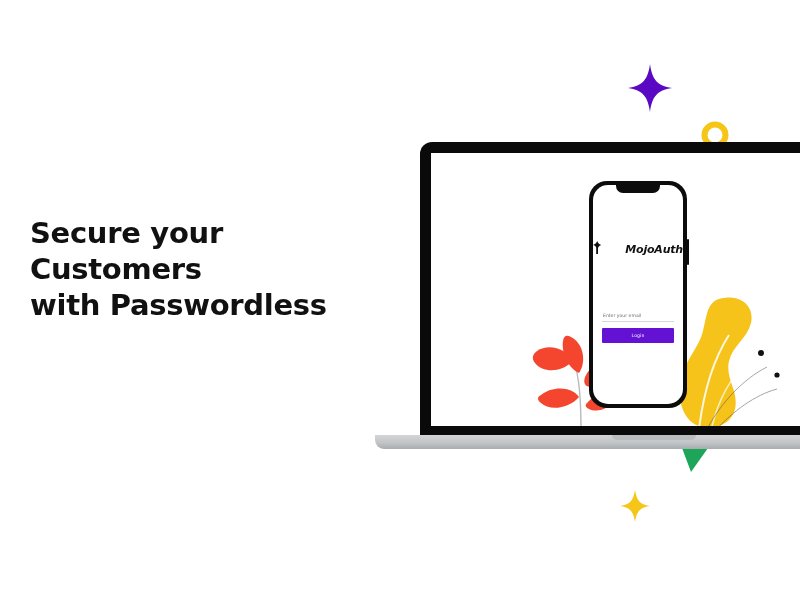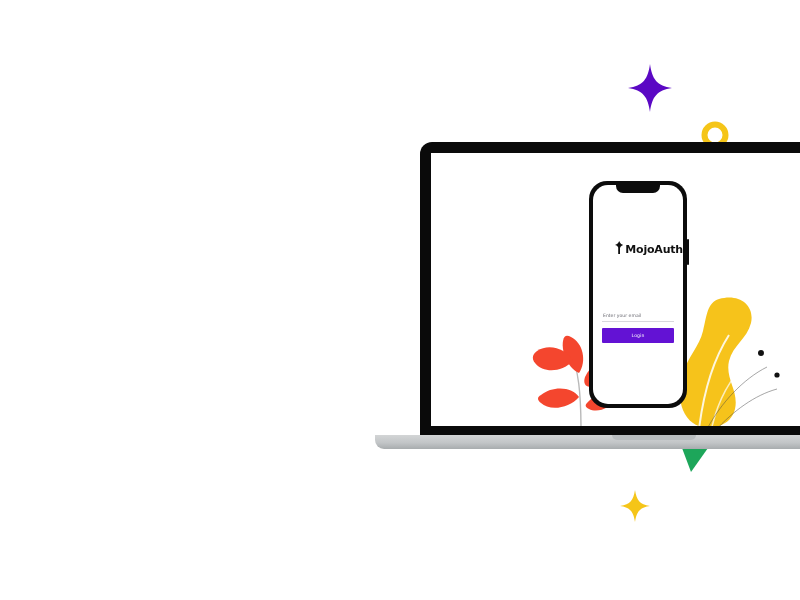--- a/index.html
+++ b/index.html
@@ -140,22 +140,23 @@
     background: #0c0c0c;
     border-radius: 0 0 7px 7px;
   }
   .brand {
     position: absolute;
     left: 0;
     right: 0;
     top: 56px;
     display: flex;
     align-items: center;
-    justify-content: flex-end;
+    justify-content: space-between;
     gap: 1px;
+    font-style: italic;
   }
   .brand-mark { width: 9px; height: 13px; margin-bottom: 3px; }
   .brand-text {
     font-family: "DejaVu Sans", "Liberation Sans", sans-serif;
     font-size: 11px;
     font-weight: bold;
     color: #101010;
     letter-spacing: -0.2px;
   }
   .login-form {
@@ -191,20 +192,22 @@
     padding: 5px 0;
     cursor: pointer;
   }
 </style>
 </head>
 <body>
 
 <div id="stage">
 
   <div class="copy">
+    <h1 class="headline">Secure your Customers
+with Passwordless</h1>
   </div>
 
   <svg class="deco sparkle-purple" viewBox="0 0 44 48">
     <path d="M22 0 C24 15 29 22 44 24 C29 26 24 33 22 48 C20 33 15 26 0 24 C15 22 20 15 22 0 Z" fill="#5B08C4"></path>
   </svg>
 
   <svg class="deco ring-yellow" viewBox="0 0 30 30">
     <circle cx="15" cy="15" r="10.5" fill="none" stroke="#F5C518" stroke-width="6"></circle>
   </svg>
 

